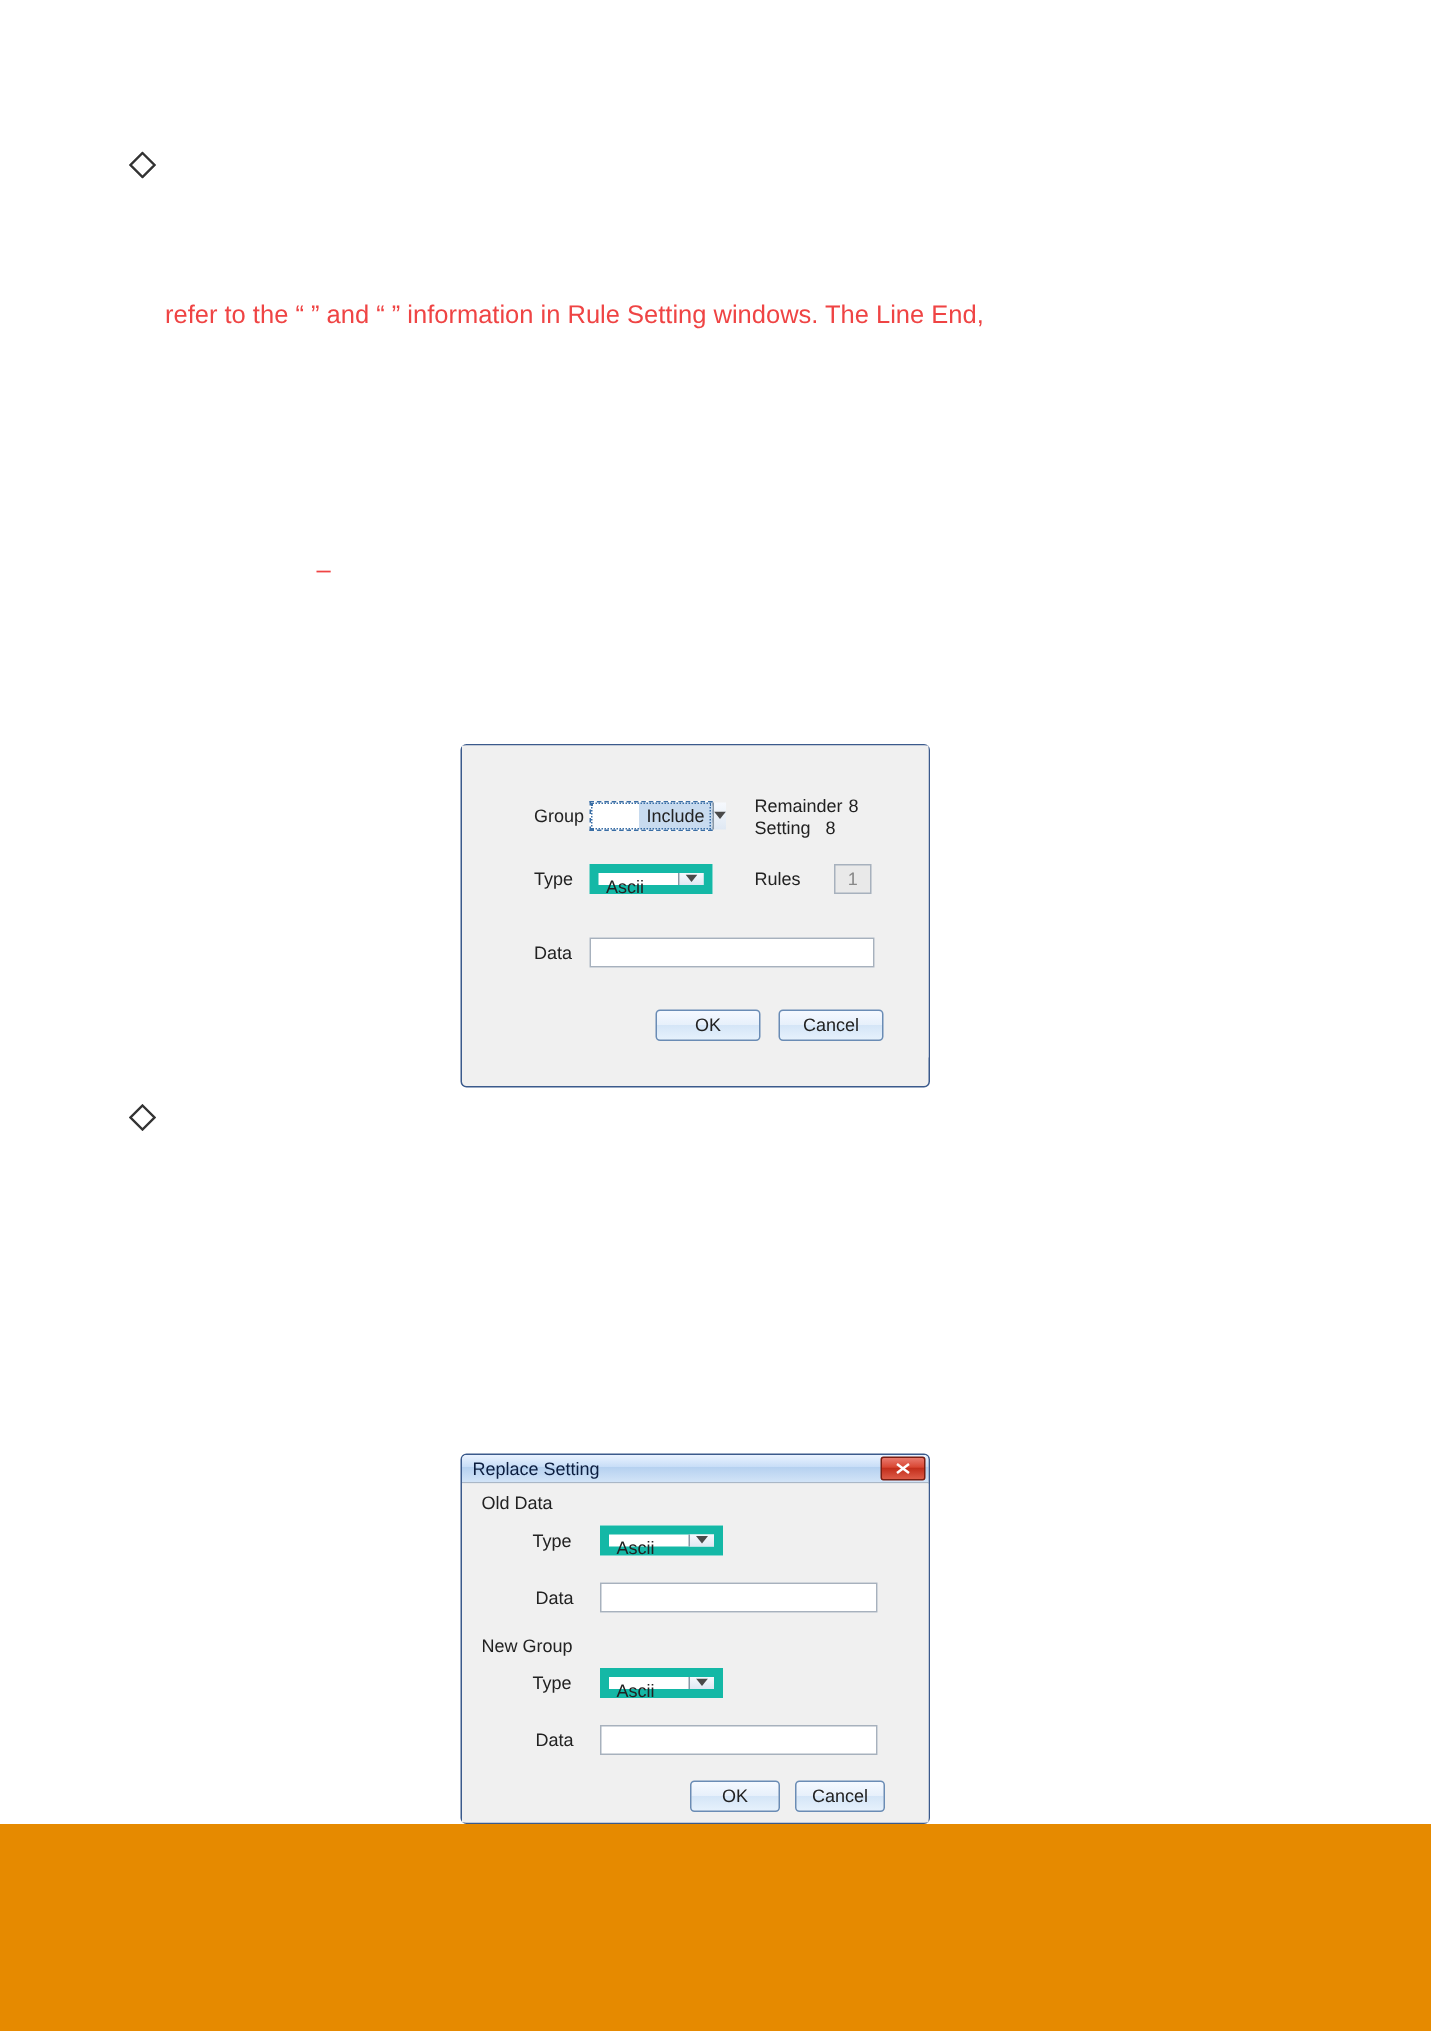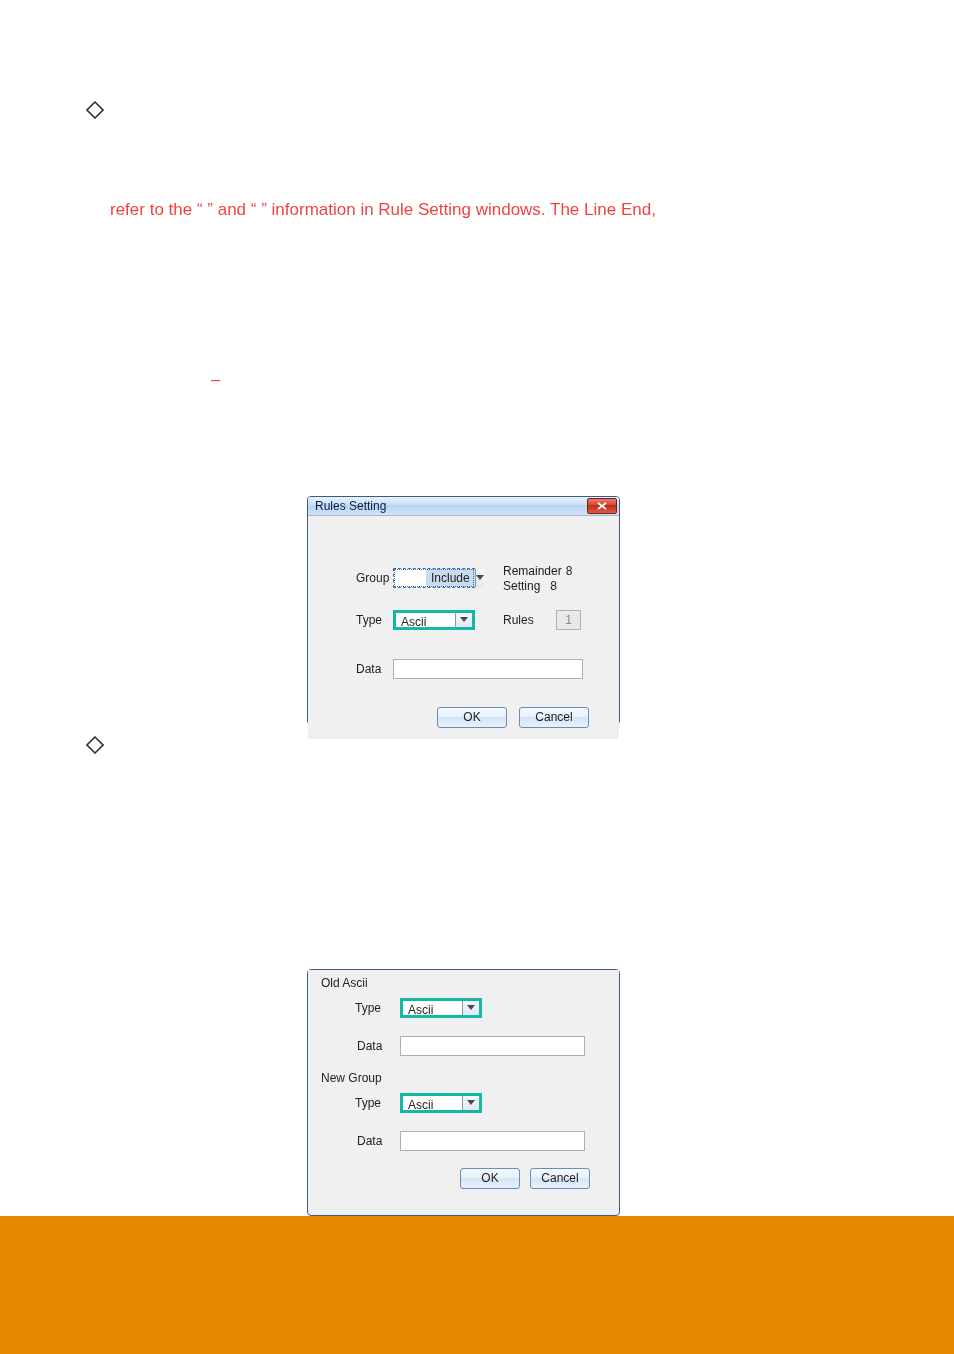--- a/index.html
+++ b/index.html
@@ -91,21 +91,21 @@
   }
   .label {
     font-size: 12px;
     color: #222;
   }
 
   .dropdown {
     display: flex;
     align-items: stretch;
     height: 20px;
-    border: 3px solid #14b8a6;
+    border: 6px solid #14b8a6;
     background: #fff;
     box-sizing: border-box;
   }
   .dropdown.highlight {
     border: 1px dashed #3a6ea5;
     outline: 1px dotted #3a6ea5;
     outline-offset: -2px;
   }
   .dropdown .dd-text {
     flex: 1 1 auto;
@@ -162,21 +162,21 @@
     position: absolute;
     left: 0;
     bottom: 0;
     width: 100%;
     height: 138px;
     background: #e68a00; 
   }
 
   
   #rules-dialog { left: 307px; top: 496px; width: 311px; height: 227px; }
-  #rules-dialog .dialog-body { width: 100%; height: 208px; margin-top: 15px; }
+  #rules-dialog .dialog-body { width: 100%; height: 208px; }
 
   
   #replace-dialog { left: 307px; top: 969px; width: 311px; height: 245px; }
   #replace-dialog .dialog-body { width: 100%; height: 226px; }
 </style>
 </head>
 <body>
 
 <div class="diamond-icon" style="left:86px; top:101px;">
   <svg width="18" height="18" viewBox="0 0 18 18">
@@ -188,29 +188,20 @@
     <polygon points="9,1 17,9 9,17 1,9" fill="none" stroke="#333" stroke-width="1.6"></polygon>
   </svg>
 </div>
 
 <div class="page-text" style="left:110px; top:200px; width:760px;">
   <span>refer to the “                ” and “                  ” information in Rule Setting windows. The Line End,</span>
 </div>
 <div class="page-text" style="left:211px; top:370px;">–</div>
 
 <div id="rules-dialog" class="dialog">
-  <div class="titlebar">
-    <span class="title-text">Rules Setting</span>
-    <div class="close-btn">
-      <svg width="10" height="8" viewBox="0 0 10 8">
-        <line x1="1" y1="1" x2="9" y2="7" stroke="#fff" stroke-width="1.6"></line>
-        <line x1="9" y1="1" x2="1" y2="7" stroke="#fff" stroke-width="1.6"></line>
-      </svg>
-    </div>
-  </div>
   <div class="dialog-body">
 
     <div class="form-row" style="left:48px; top:40px;">
       <span class="label" style="width:45px;">Group</span>
     </div>
     <div class="form-row" style="left:85px; top:37px;">
       <div class="dropdown highlight" style="width:82px;padding-left:32px;">
         <span class="dd-text sel">Include</span>
         <span class="dd-btn">
           <svg width="8" height="6" viewBox="0 0 8 6">
@@ -258,23 +249,32 @@
     </div>
 
     <div class="btn-row" style="left:129px; top:176px;">
       <div class="btn">OK</div>
       <div class="btn">Cancel</div>
     </div>
   </div>
 </div>
 
 <div id="replace-dialog" class="dialog">
+  <div class="titlebar">
+    <span class="title-text">Replace Setting</span>
+    <div class="close-btn">
+      <svg width="10" height="8" viewBox="0 0 10 8">
+        <line x1="1" y1="1" x2="9" y2="7" stroke="#fff" stroke-width="1.6"></line>
+        <line x1="9" y1="1" x2="1" y2="7" stroke="#fff" stroke-width="1.6"></line>
+      </svg>
+    </div>
+  </div>
   <div class="dialog-body">
 
-    <div class="section-header" style="position:absolute; left:3px; top:6px;">Old Ascii</div>
+    <div class="section-header" style="position:absolute; left:3px; top:6px;">Old Data</div>
     <div class="form-row" style="left:47px; top:31px;">
       <span class="label">Type</span>
     </div>
     <div class="form-row" style="left:92px; top:28px;">
       <div class="dropdown" style="width:82px;">
         <span class="dd-text">Ascii</span>
         <span class="dd-btn">
           <svg width="8" height="6" viewBox="0 0 8 6">
               <polygon points="0,0 8,0 4,5" fill="#4a4a4a"></polygon>
             </svg>

